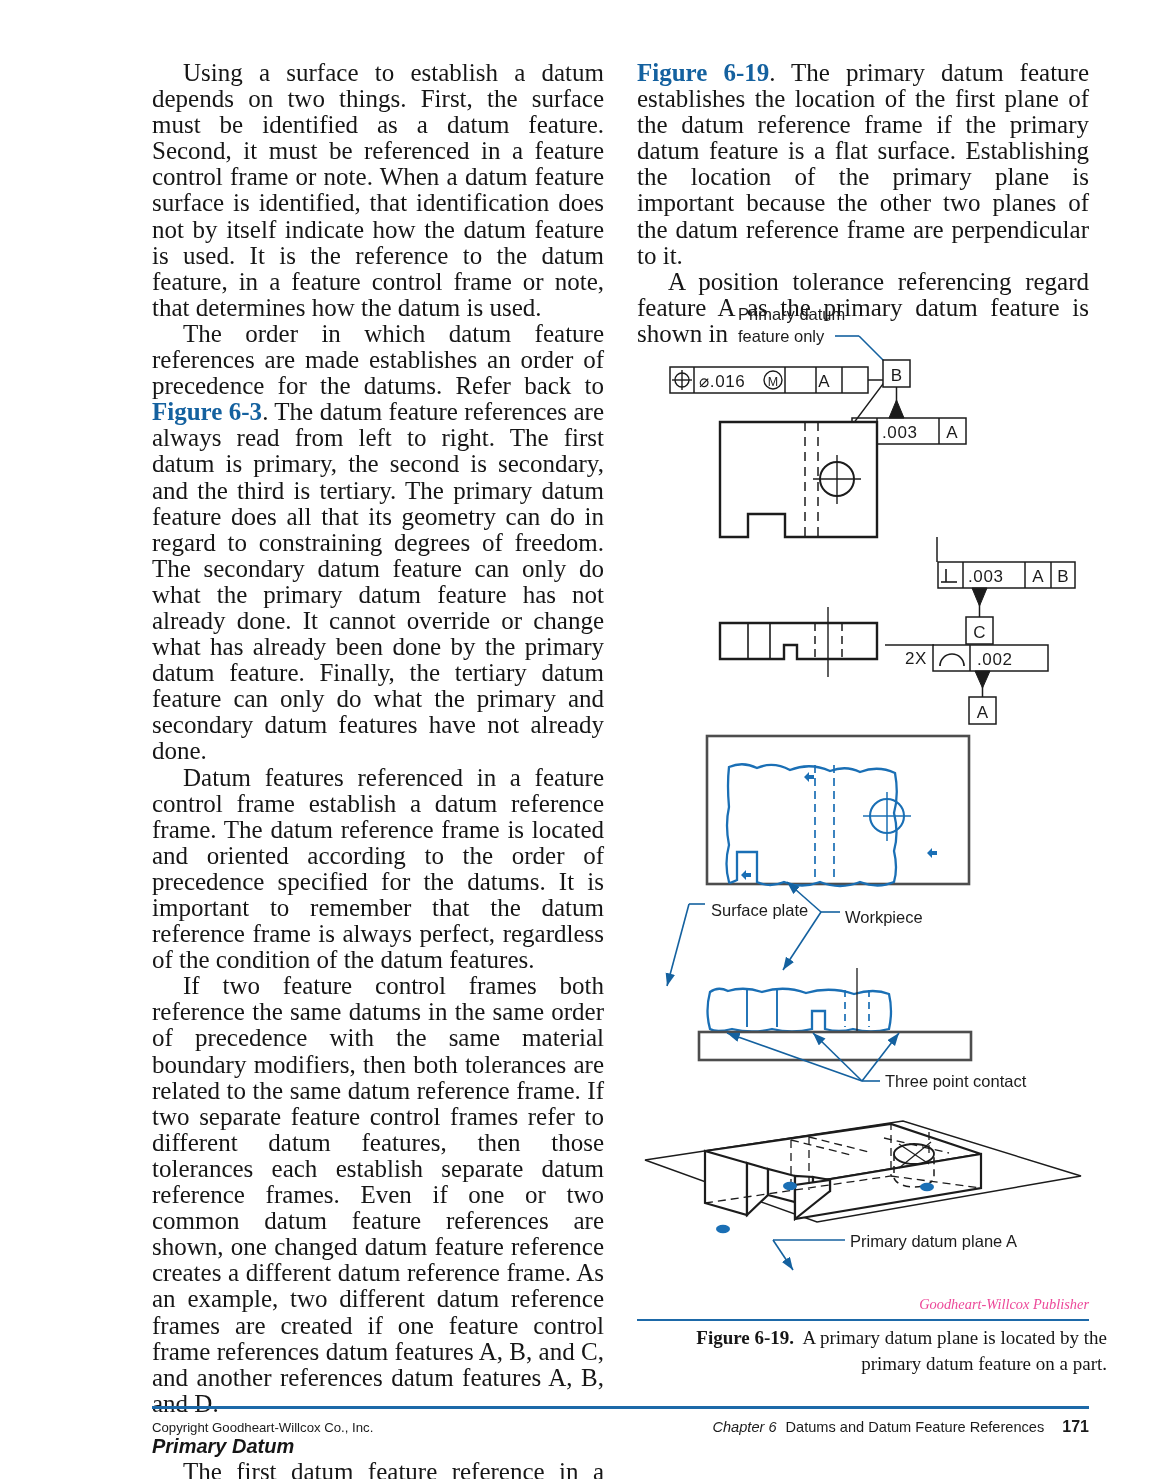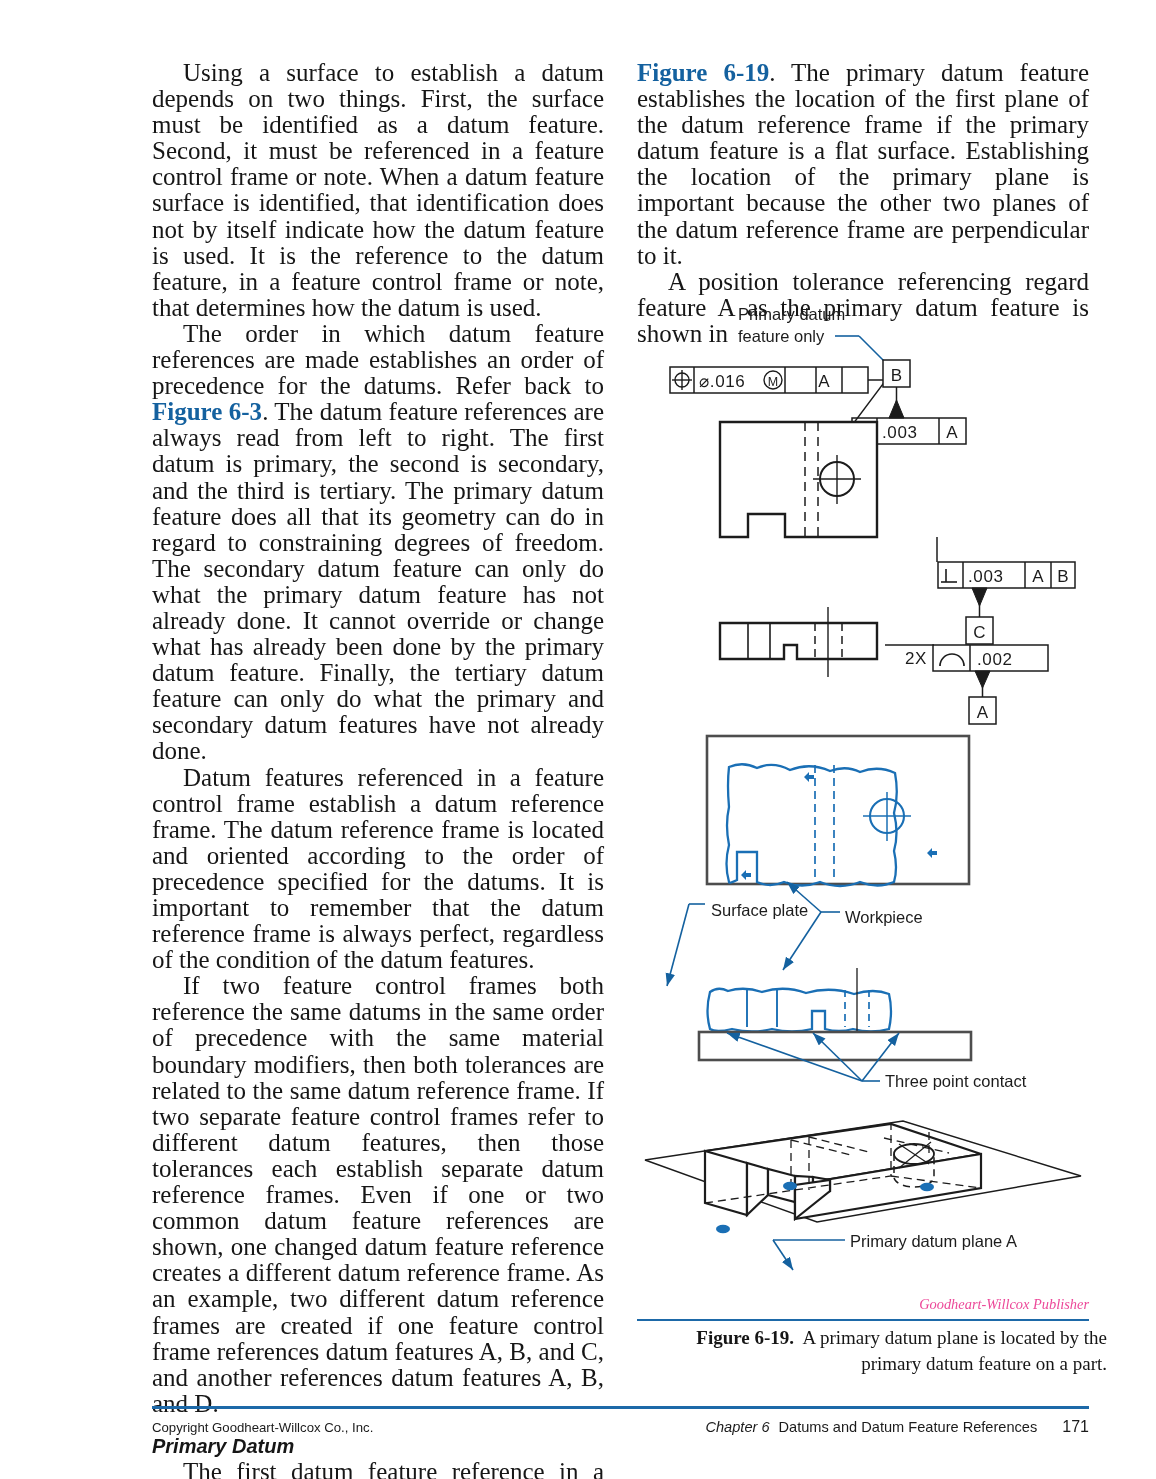--- a/index.html
+++ b/index.html
@@ -81,21 +81,21 @@
     font-family:"Liberation Sans", sans-serif;
     font-size:13.2px;
     color:#1b1b1b;
     display:flex;
     align-items:baseline;
   }
   .foot-left{flex:0 0 auto;}
   .foot-right{margin-left:auto;display:flex;align-items:baseline;gap:9px;}
   .foot-chapter{font-style:italic;font-size:14.6px;margin-left:44px;}
   .foot-title{font-size:14.6px;}
-  .foot-page{font-weight:normal;font-size:16px;margin-left:16px;}
+  .foot-page{font-weight:bold;font-size:16px;margin-left:9px;}
 </style>
 </head>
 <body>
 
 <div class="page">
 
   <div class="col col-left">
 
     <p class="body">Using a surface to establish a datum depends on two things. First, the surface must be identified as a datum feature. Second, it must be referenced in a feature control frame or note. When a datum feature surface is identified, that identification does not by itself indicate how the datum feature is used. It is the reference to the datum feature, in a feature control frame or note, that determines how the datum is used.</p>
 

